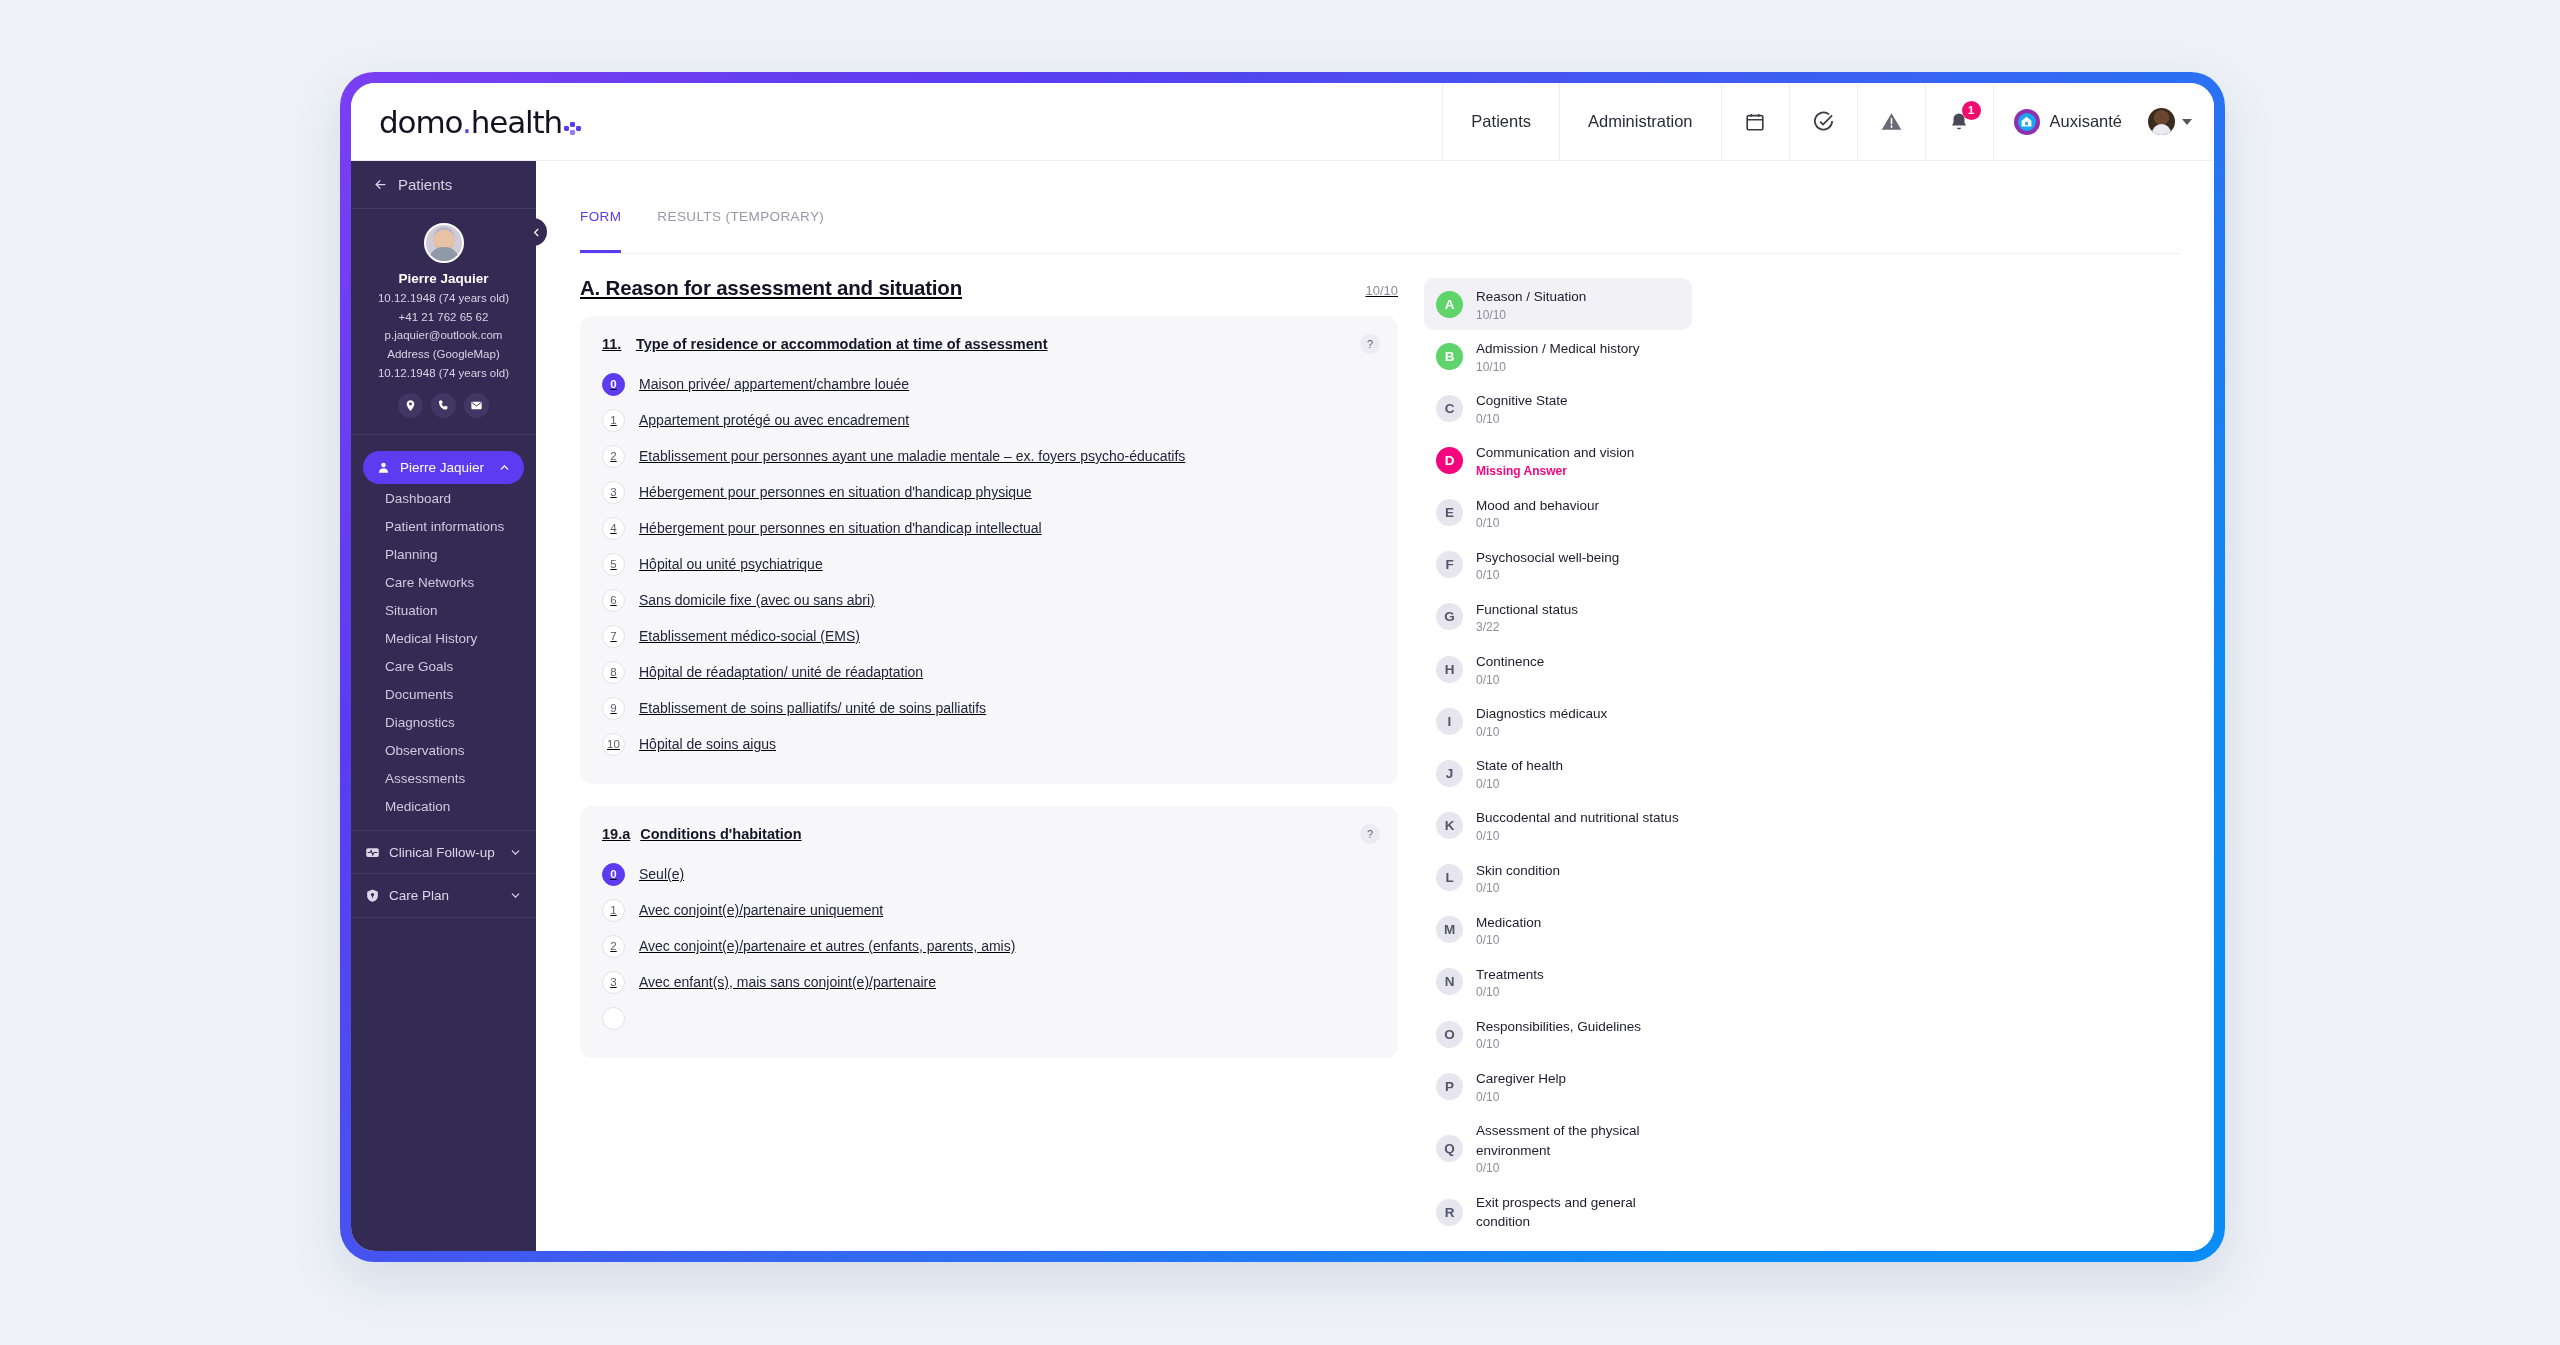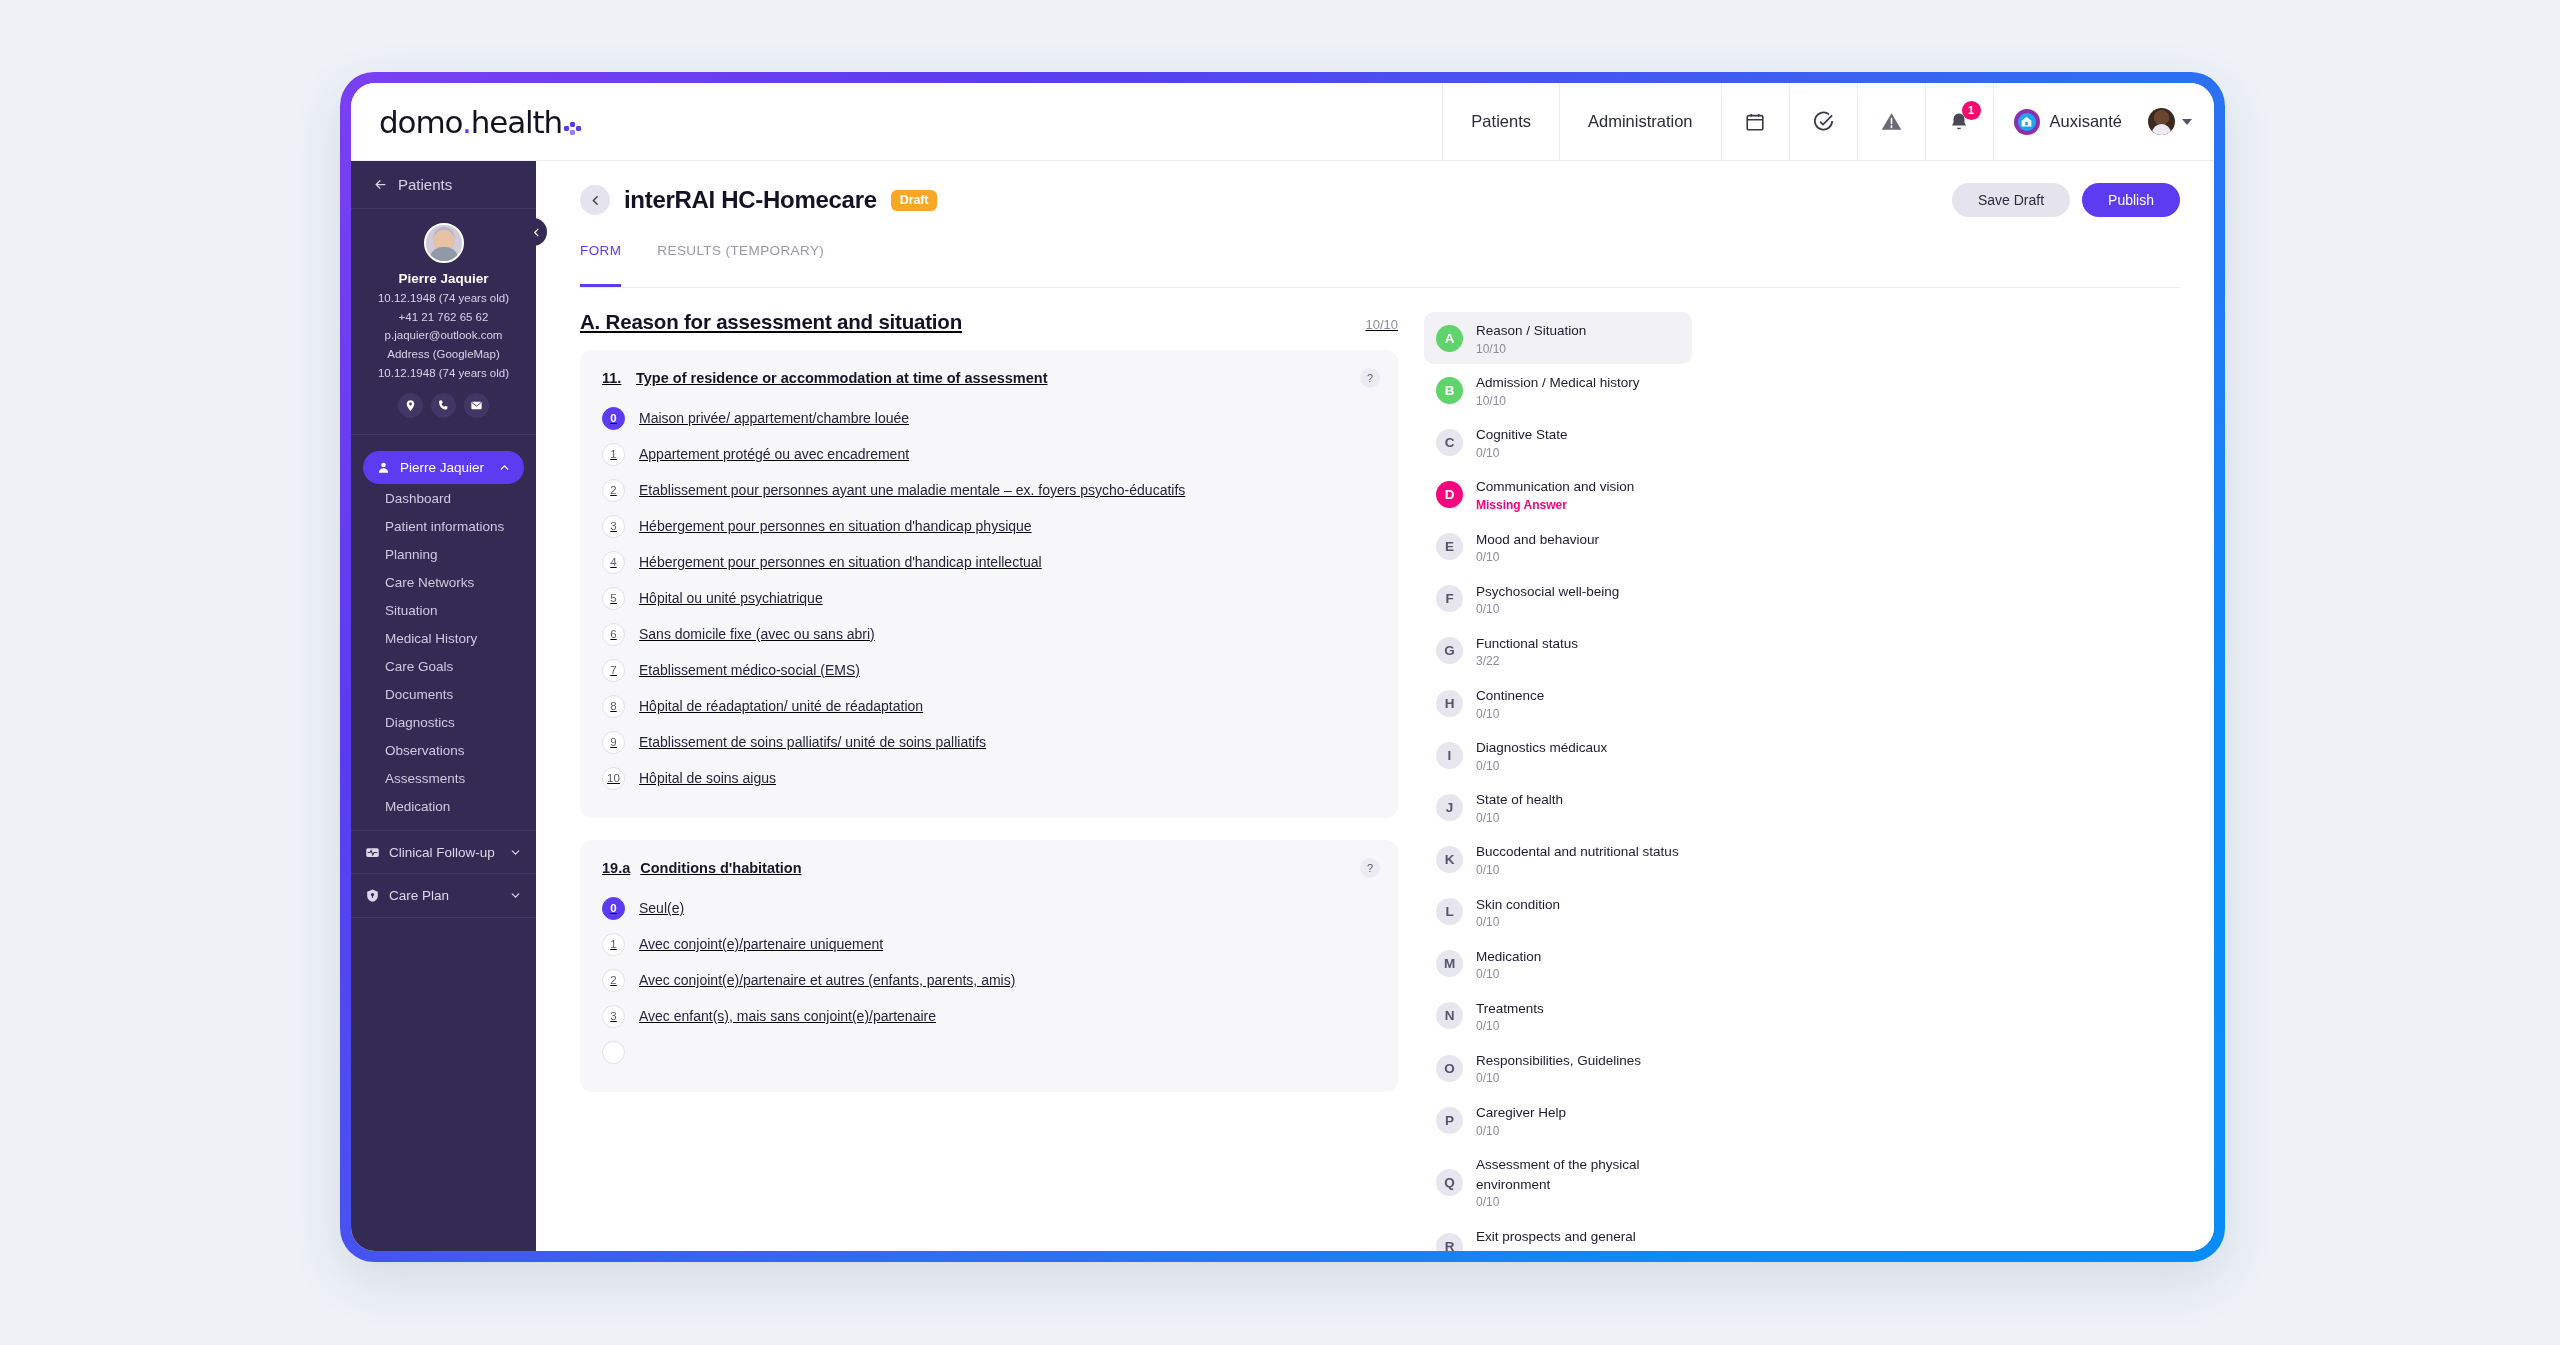--- a/index.html
+++ b/index.html
@@ -384,33 +384,20 @@
 
       <div class="collapse-tab">
         <svg width="11" height="11" viewBox="0 0 24 24" fill="none" stroke="#fff" stroke-width="2.6" stroke-linecap="round">
               <path d="M15 5l-7 7 7 7"></path>
             </svg>
       </div>
     </div>
 
     <div id="main">
 
-      <div id="form-head">
-        <div class="circle-back">
-          <svg width="13" height="13" viewBox="0 0 24 24" fill="none" stroke="#3d3a4d" stroke-width="2.6" stroke-linecap="round">
-                <path d="M15 5l-7 7 7 7"></path>
-              </svg>
-        </div>
-        <div class="form-title">interRAI HC-Homecare</div>
-        <div class="pill-draft">Draft</div>
-        <div id="head-actions">
-          <div class="btn btn-secondary">Save Draft</div>
-          <div class="btn btn-primary">Publish</div>
-        </div>
-      </div>
 
       <div id="tabs">
         <div class="tab active">FORM</div>
         <div class="tab">RESULTS (TEMPORARY)</div>
       </div>
 
       <div id="content-row">
 
         <div id="form-col">
           <div class="section-head">

